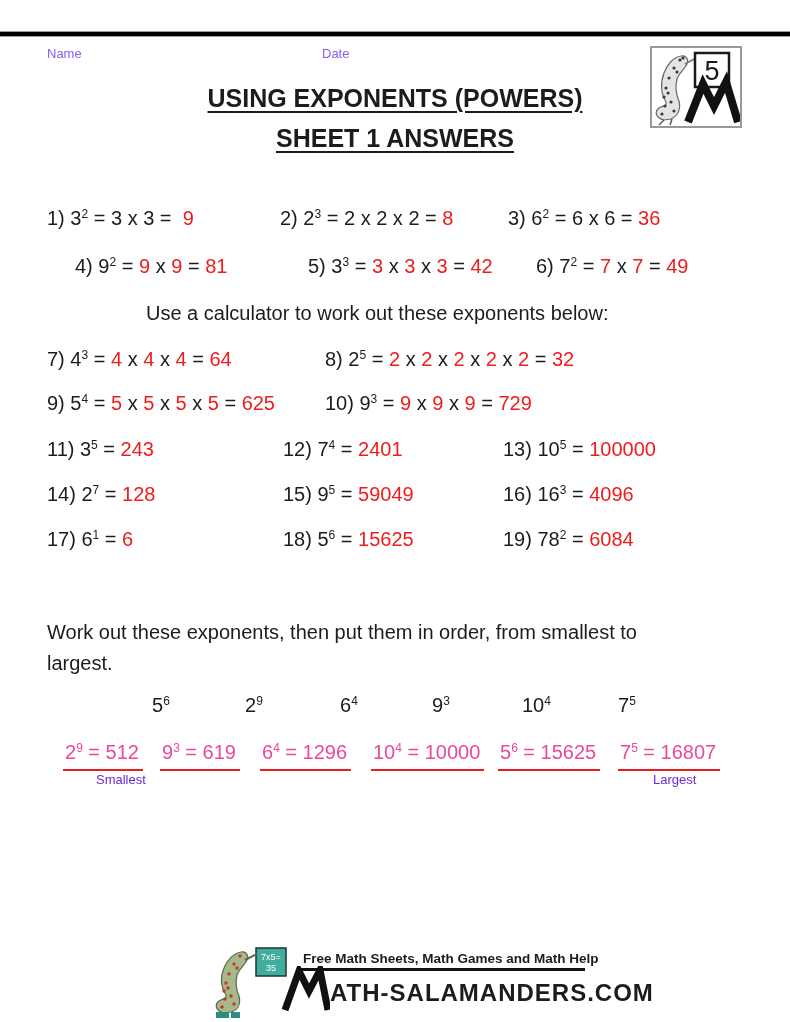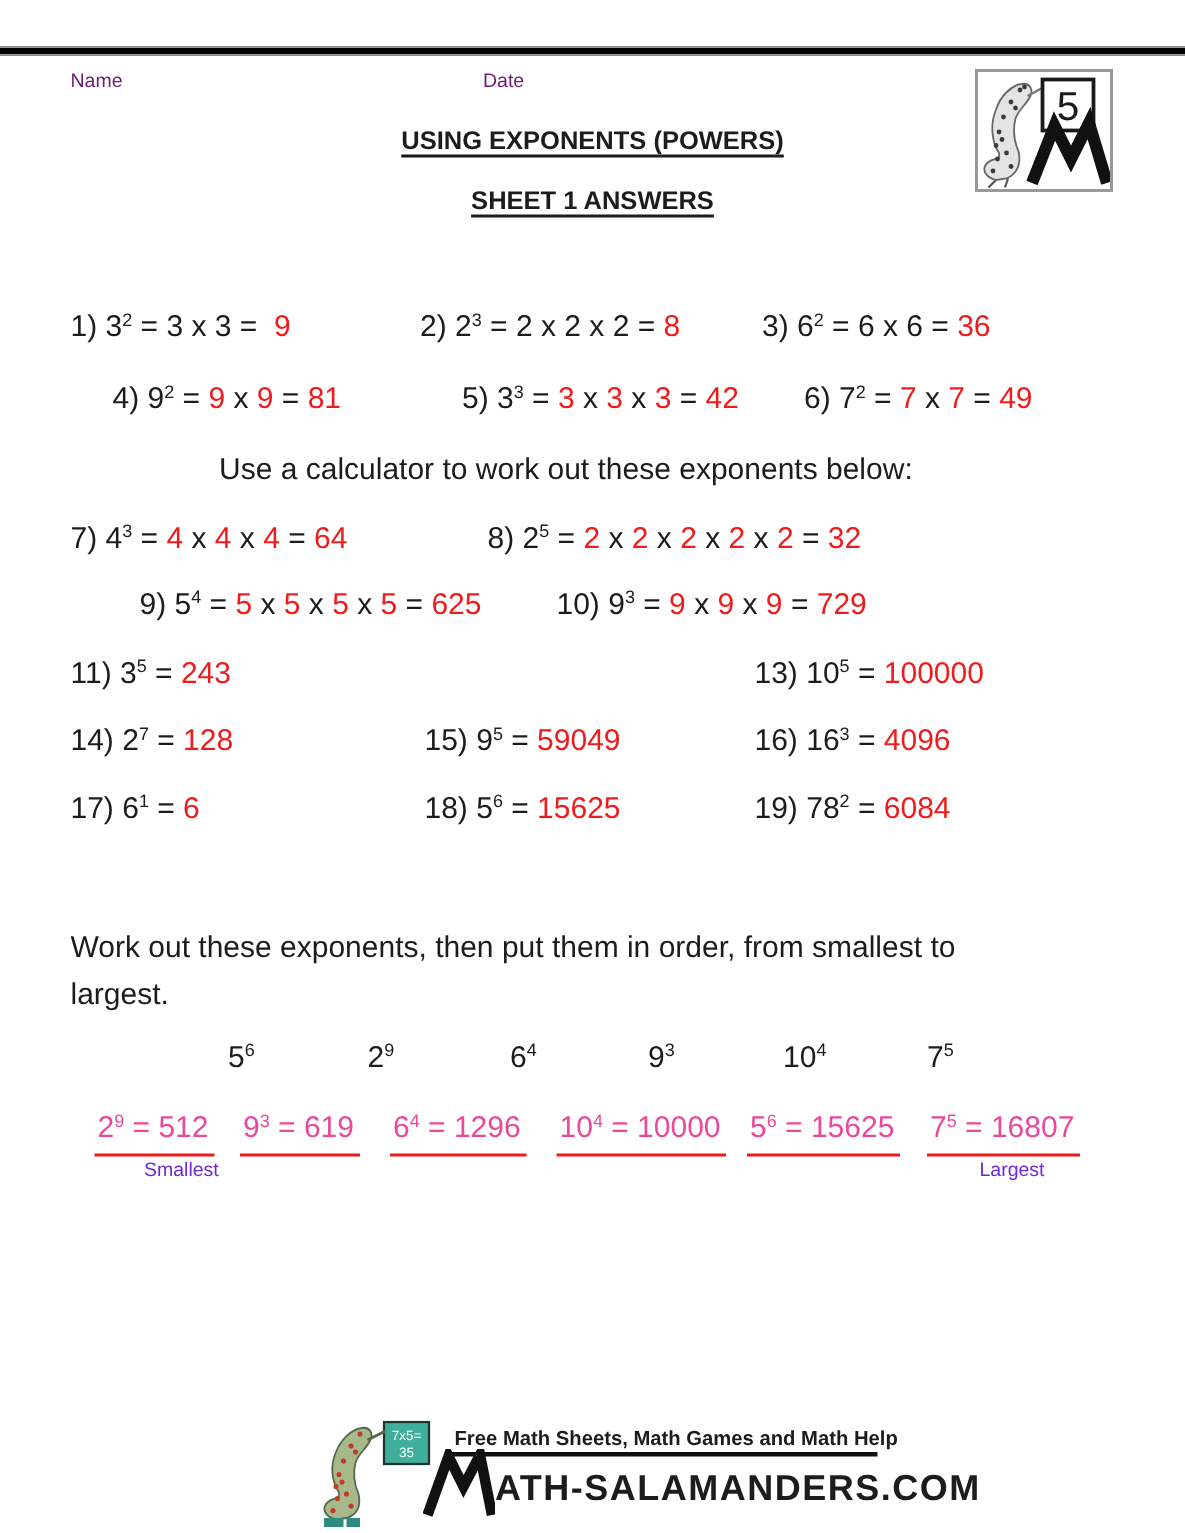--- a/index.html
+++ b/index.html
@@ -1,22 +1,22 @@
 <!DOCTYPE html>
 <html><head>
 <meta charset="utf-8">
 <style>
   html,body{margin:0;padding:0;background:#fff;}
   body{width:790px;height:1022px;position:relative;overflow:hidden;
        font-family:"Liberation Sans",sans-serif;color:#1c1c1c;}
   
   .top-rule{position:absolute;left:0;top:31px;width:790px;height:4px;background:#000;
             border-top:1px solid #9a9a9a;border-bottom:1px solid #9a9a9a;}
-  .meta-label{position:absolute;top:46px;font-size:13px;color:#701a75;}
-  .title{position:absolute;left:0;right:0;text-align:center;font-size:17px;font-weight:600;
+  .meta-label{position:absolute;top:46px;font-size:13px;color:#8b5cf6;}
+  .title{position:absolute;left:0;right:0;text-align:center;font-size:25px;font-weight:600;
          text-decoration:underline;text-decoration-thickness:2px;text-underline-offset:4px;}
   
   .logo-box{position:absolute;left:650px;top:46px;width:92px;height:82px;
             border:2px solid #999;background:#fff;box-sizing:border-box;}
   
   .row{position:absolute;left:0;right:0;height:30px;}
   .prob{position:absolute;font-size:20px;line-height:30px;white-space:pre;}
   .c1{left:47px;} .c2{left:280px;} .c3{left:508px;}
   .c2b{left:325px;}
   .c2c{left:283px;} .c3c{left:503px;}
@@ -85,27 +85,28 @@
   <span class="prob c2"><span>5) 3</span><sup>3</sup><span> = </span><span class="red">3</span><span> x </span><span class="red">3</span><span> x </span><span class="red">3</span><span> = </span><span class="red">42</span></span>
   <span class="prob c3"><span>6) 7</span><sup>2</sup><span> = </span><span class="red">7</span><span> x </span><span class="red">7</span><span> = </span><span class="red">49</span></span>
 </div>
 
 <div class="instruction">Use a calculator to work out these exponents below:</div>
 
 <div class="row" style="top:344px;">
   <span class="prob c1"><span>7) 4</span><sup>3</sup><span> = </span><span class="red">4</span><span> x </span><span class="red">4</span><span> x </span><span class="red">4</span><span> = </span><span class="red">64</span></span>
   <span class="prob c2b"><span>8) 2</span><sup>5</sup><span> = </span><span class="red">2</span><span> x </span><span class="red">2</span><span> x </span><span class="red">2</span><span> x </span><span class="red">2</span><span> x </span><span class="red">2</span><span> = </span><span class="red">32</span></span>
 </div>
-<div class="row" style="top:388px;margin-left:46px;">
+<div class="row" style="top:388px;">
   <span class="prob c1"><span>9) 5</span><sup>4</sup><span> = </span><span class="red">5</span><span> x </span><span class="red">5</span><span> x </span><span class="red">5</span><span> x </span><span class="red">5</span><span> = </span><span class="red">625</span></span>
   <span class="prob c2b"><span>10) 9</span><sup>3</sup><span> = </span><span class="red">9</span><span> x </span><span class="red">9</span><span> x </span><span class="red">9</span><span> = </span><span class="red">729</span></span>
 </div>
 
 <div class="row" style="top:434px;">
   <span class="prob c1"><span>11) 3</span><sup>5</sup><span> = </span><span class="red">243</span></span>
+  <span class="prob c2c"><span>12) 7</span><sup>4</sup><span> = </span><span class="red">2401</span></span>
   <span class="prob c3c"><span>13) 10</span><sup>5</sup><span> = </span><span class="red">100000</span></span>
 </div>
 <div class="row" style="top:479px;">
   <span class="prob c1"><span>14) 2</span><sup>7</sup><span> = </span><span class="red">128</span></span>
   <span class="prob c2c"><span>15) 9</span><sup>5</sup><span> = </span><span class="red">59049</span></span>
   <span class="prob c3c"><span>16) 16</span><sup>3</sup><span> = </span><span class="red">4096</span></span>
 </div>
 <div class="row" style="top:524px;padding-left:28px;">
   <span class="prob c1"><span>17) 6</span><sup>1</sup><span> = </span><span class="red">6</span></span>
   <span class="prob c2c"><span>18) 5</span><sup>6</sup><span> = </span><span class="red">15625</span></span>

